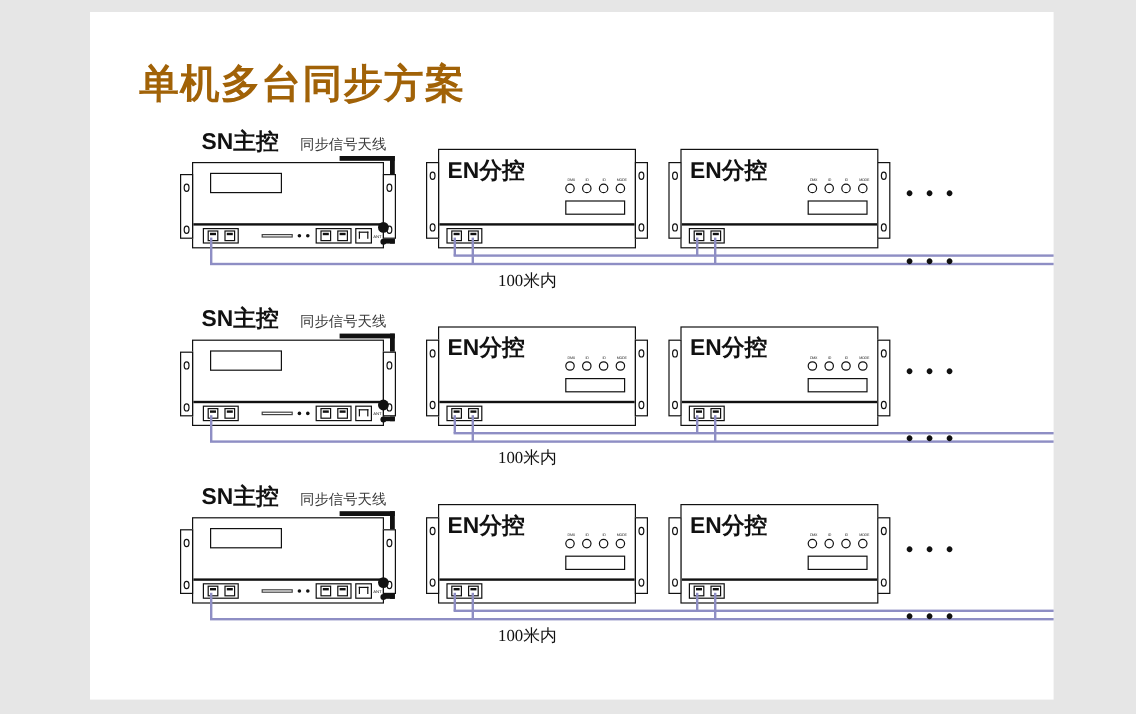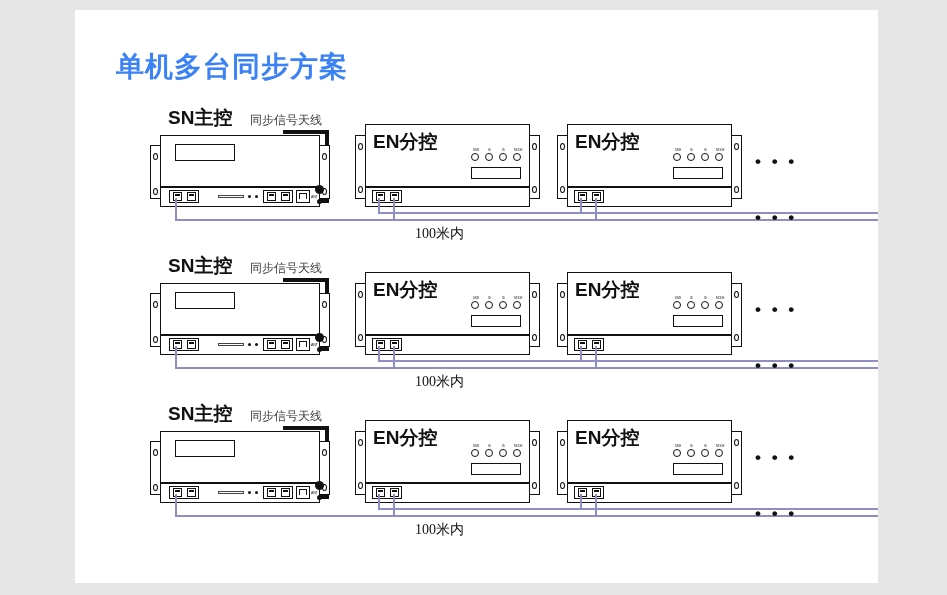--- a/index.html
+++ b/index.html
@@ -8,21 +8,21 @@
     background:#e6e6e6;
     font-family:"Liberation Sans","DejaVu Sans",sans-serif;
     overflow:hidden;
   }
   .page{
     position:absolute;left:75px;top:10px;width:803px;height:573px;
     background:#ffffff;
   }
   .title{
     position:absolute;left:41px;top:38px;
-    font-size:28px;font-weight:bold;color:#3b82f6;
+    font-size:33px;font-weight:bold;color:#a16207;
     letter-spacing:1px;white-space:nowrap;
   }
 
   
   .row{position:absolute;left:0;top:0;width:803px;height:150px;}
 
   
   .sn-label{
     position:absolute;font-size:19px;font-weight:bold;color:#111;
     white-space:nowrap;letter-spacing:0px;

